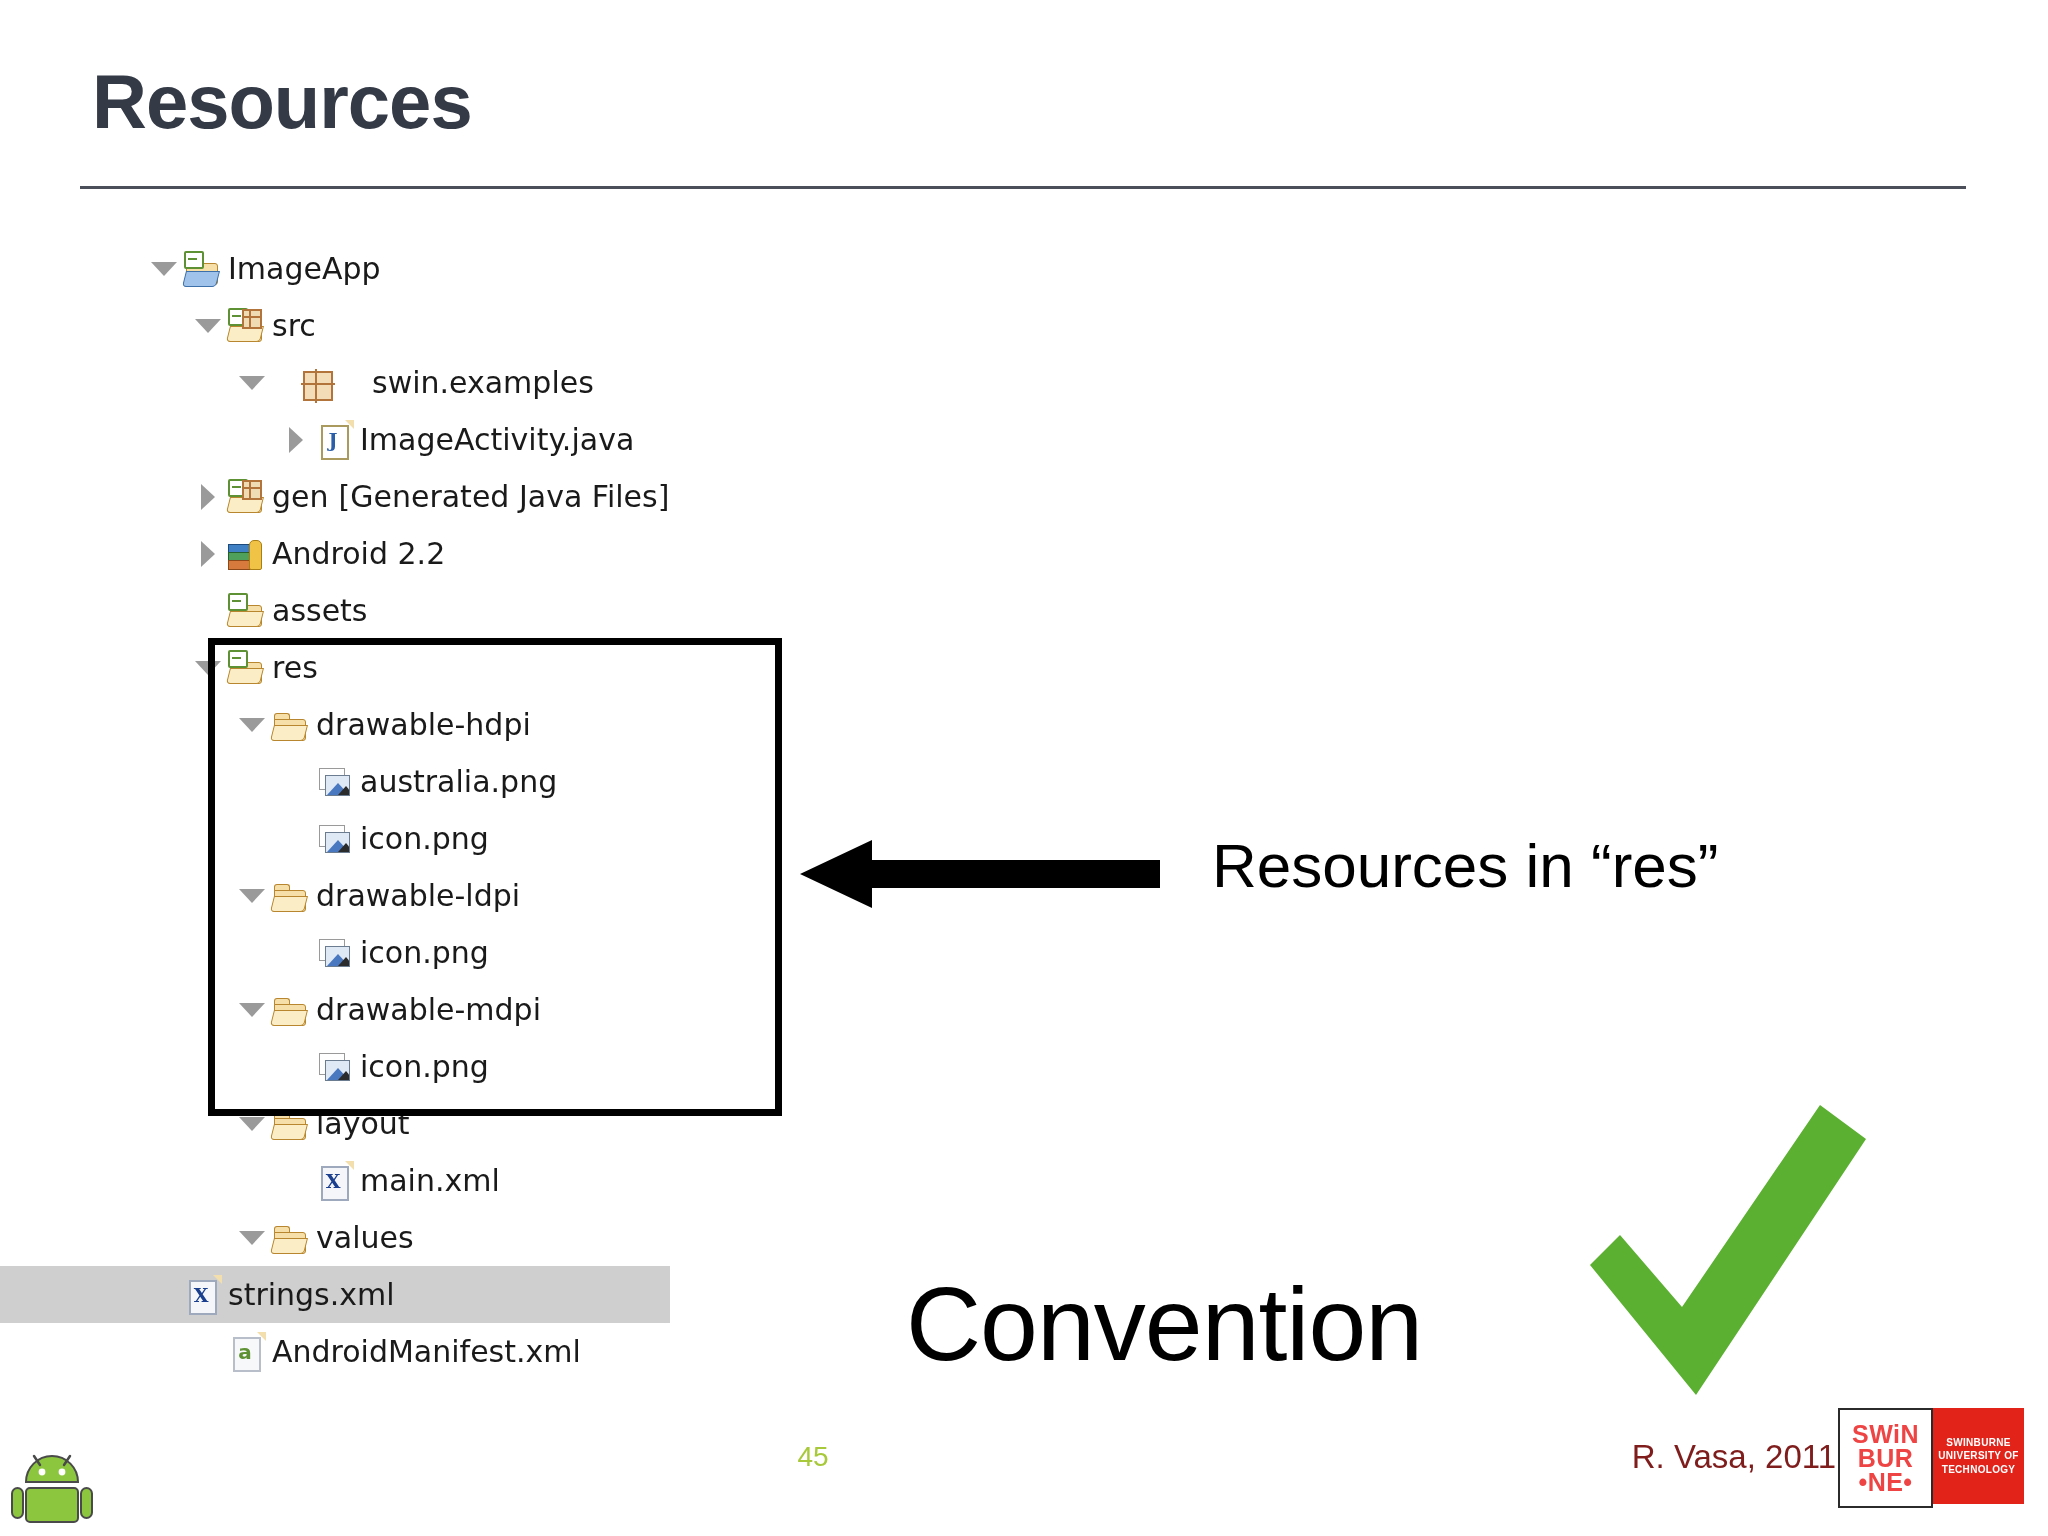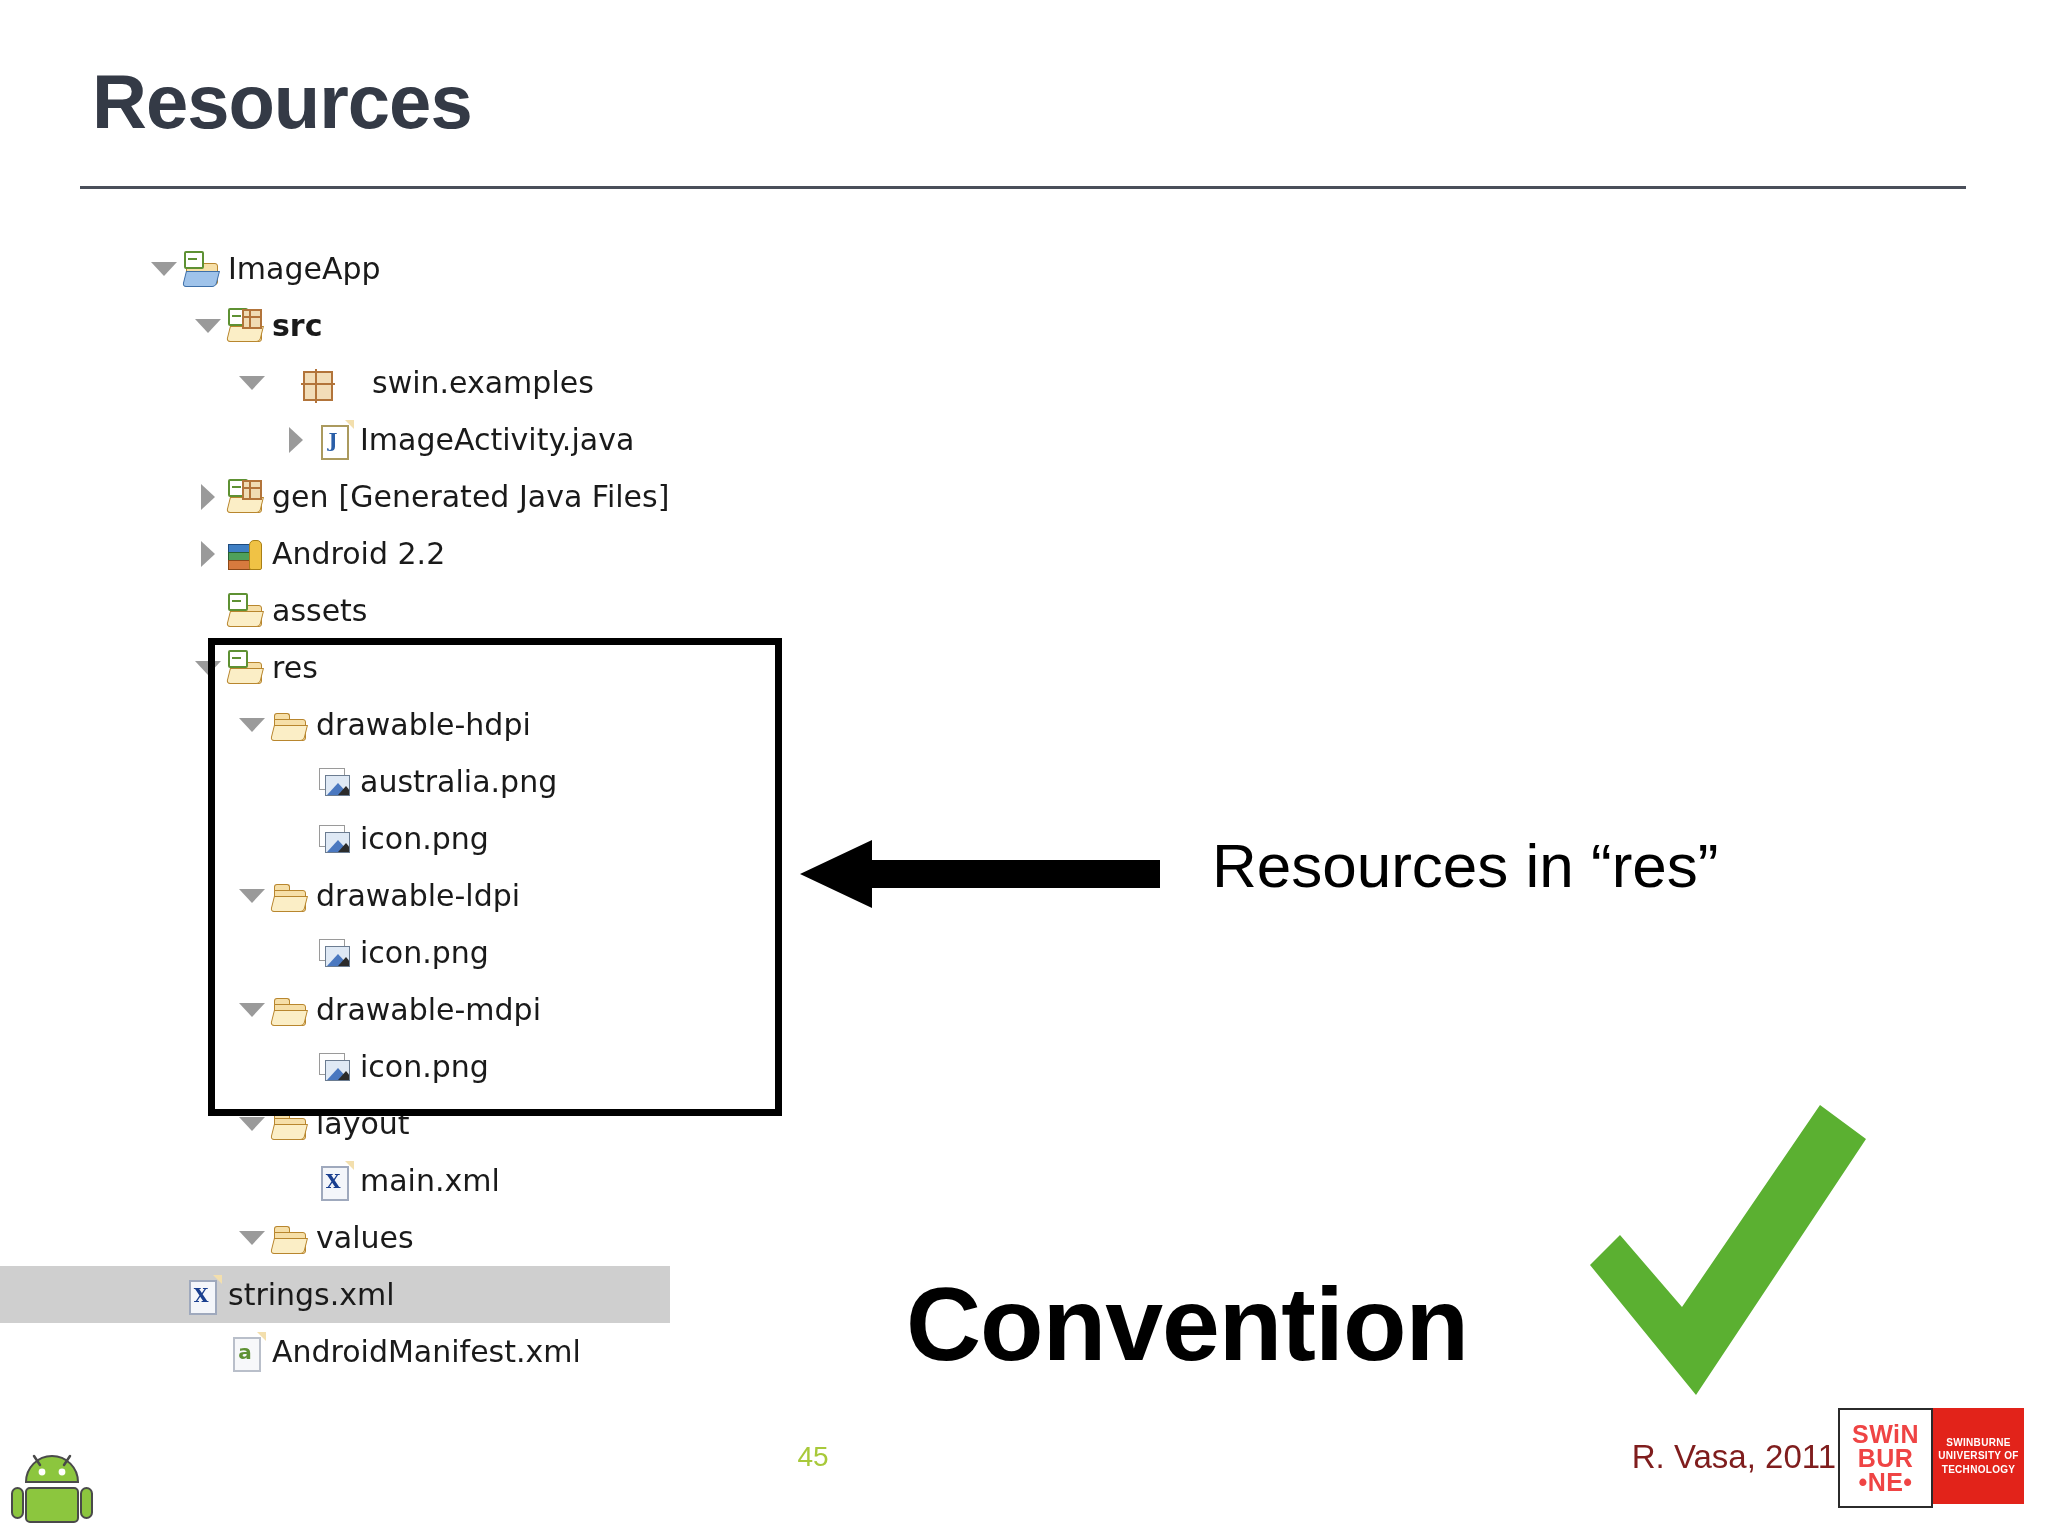--- a/index.html
+++ b/index.html
@@ -181,21 +181,21 @@
   
   #callout-text{
     position:absolute;left:1212px;top:830px;
     font-family:"Liberation Sans", sans-serif;
     font-size:62px;color:#000000;
     white-space:nowrap;
   }
   
   #convention{
     position:absolute;left:906px;top:1265px;
-    font-size:104px;font-weight:bold;color:#000000;
+    font-size:104px;font-weight:normal;color:#000000;
     letter-spacing:-1px;
   }
   #check-mark{position:absolute;left:1570px;top:1095px;width:300px;height:320px;}
   
   #page-number{
     position:absolute;left:0;top:1441px;width:1626px;
     text-align:center;font-size:28px;color:#a8c93a;
   }
   #attribution{
     position:absolute;right:212px;top:1438px;
@@ -232,21 +232,21 @@
     <div class="tree-row" style="margin-left: 0px;">
       <span class="twisty down"></span>
       <span class="icon">
         <span class="fo-tab"></span>
         <span class="fo-body"></span>
         <span class="pj-base"></span>
         <span class="deco-green"></span>
       </span>
       <span class="label">ImageApp</span>
     </div>
-    <div class="tree-row" style="margin-left: 44px; font-weight: bold;">
+    <div class="tree-row" style="margin-left: 44px;">
       <span class="twisty down"></span>
       <span class="icon">
         <span class="fo-tab"></span>
         <span class="fo-body"></span>
         <span class="fo-flap"></span>
         <span class="deco-green"></span>
         <span class="deco-pkg"></span>
       </span>
       <span class="label">src</span>
     </div>

